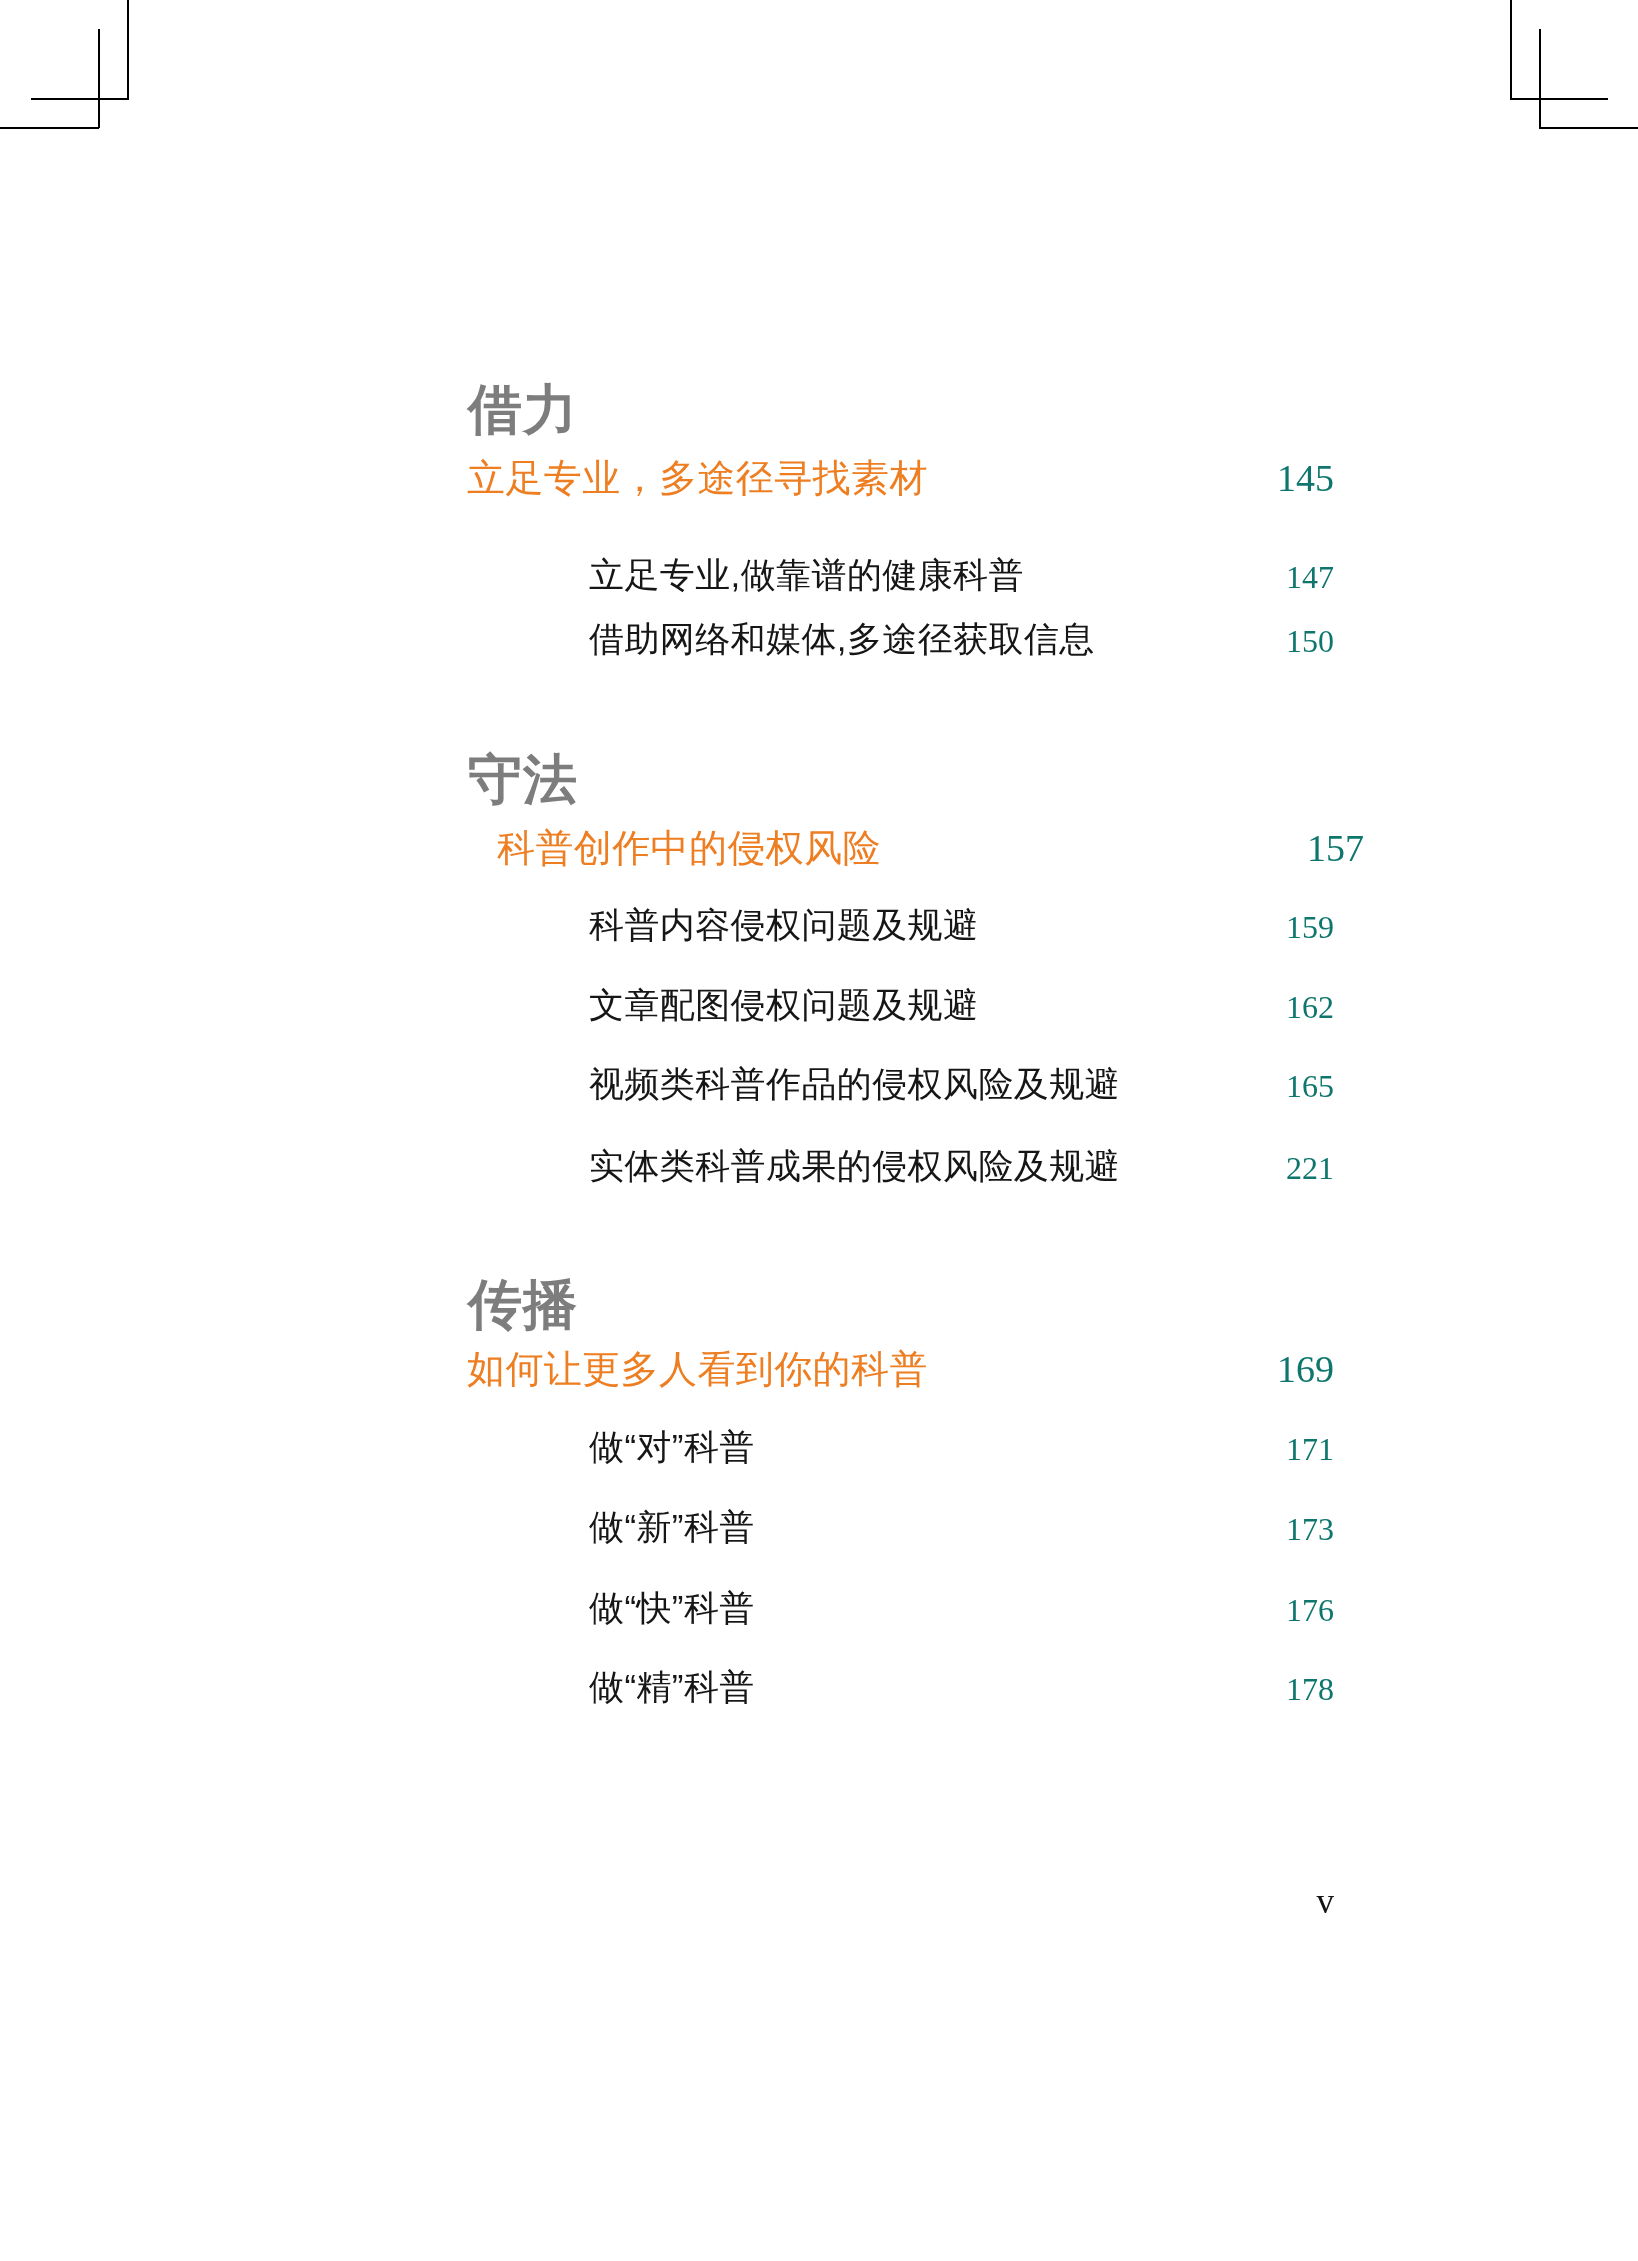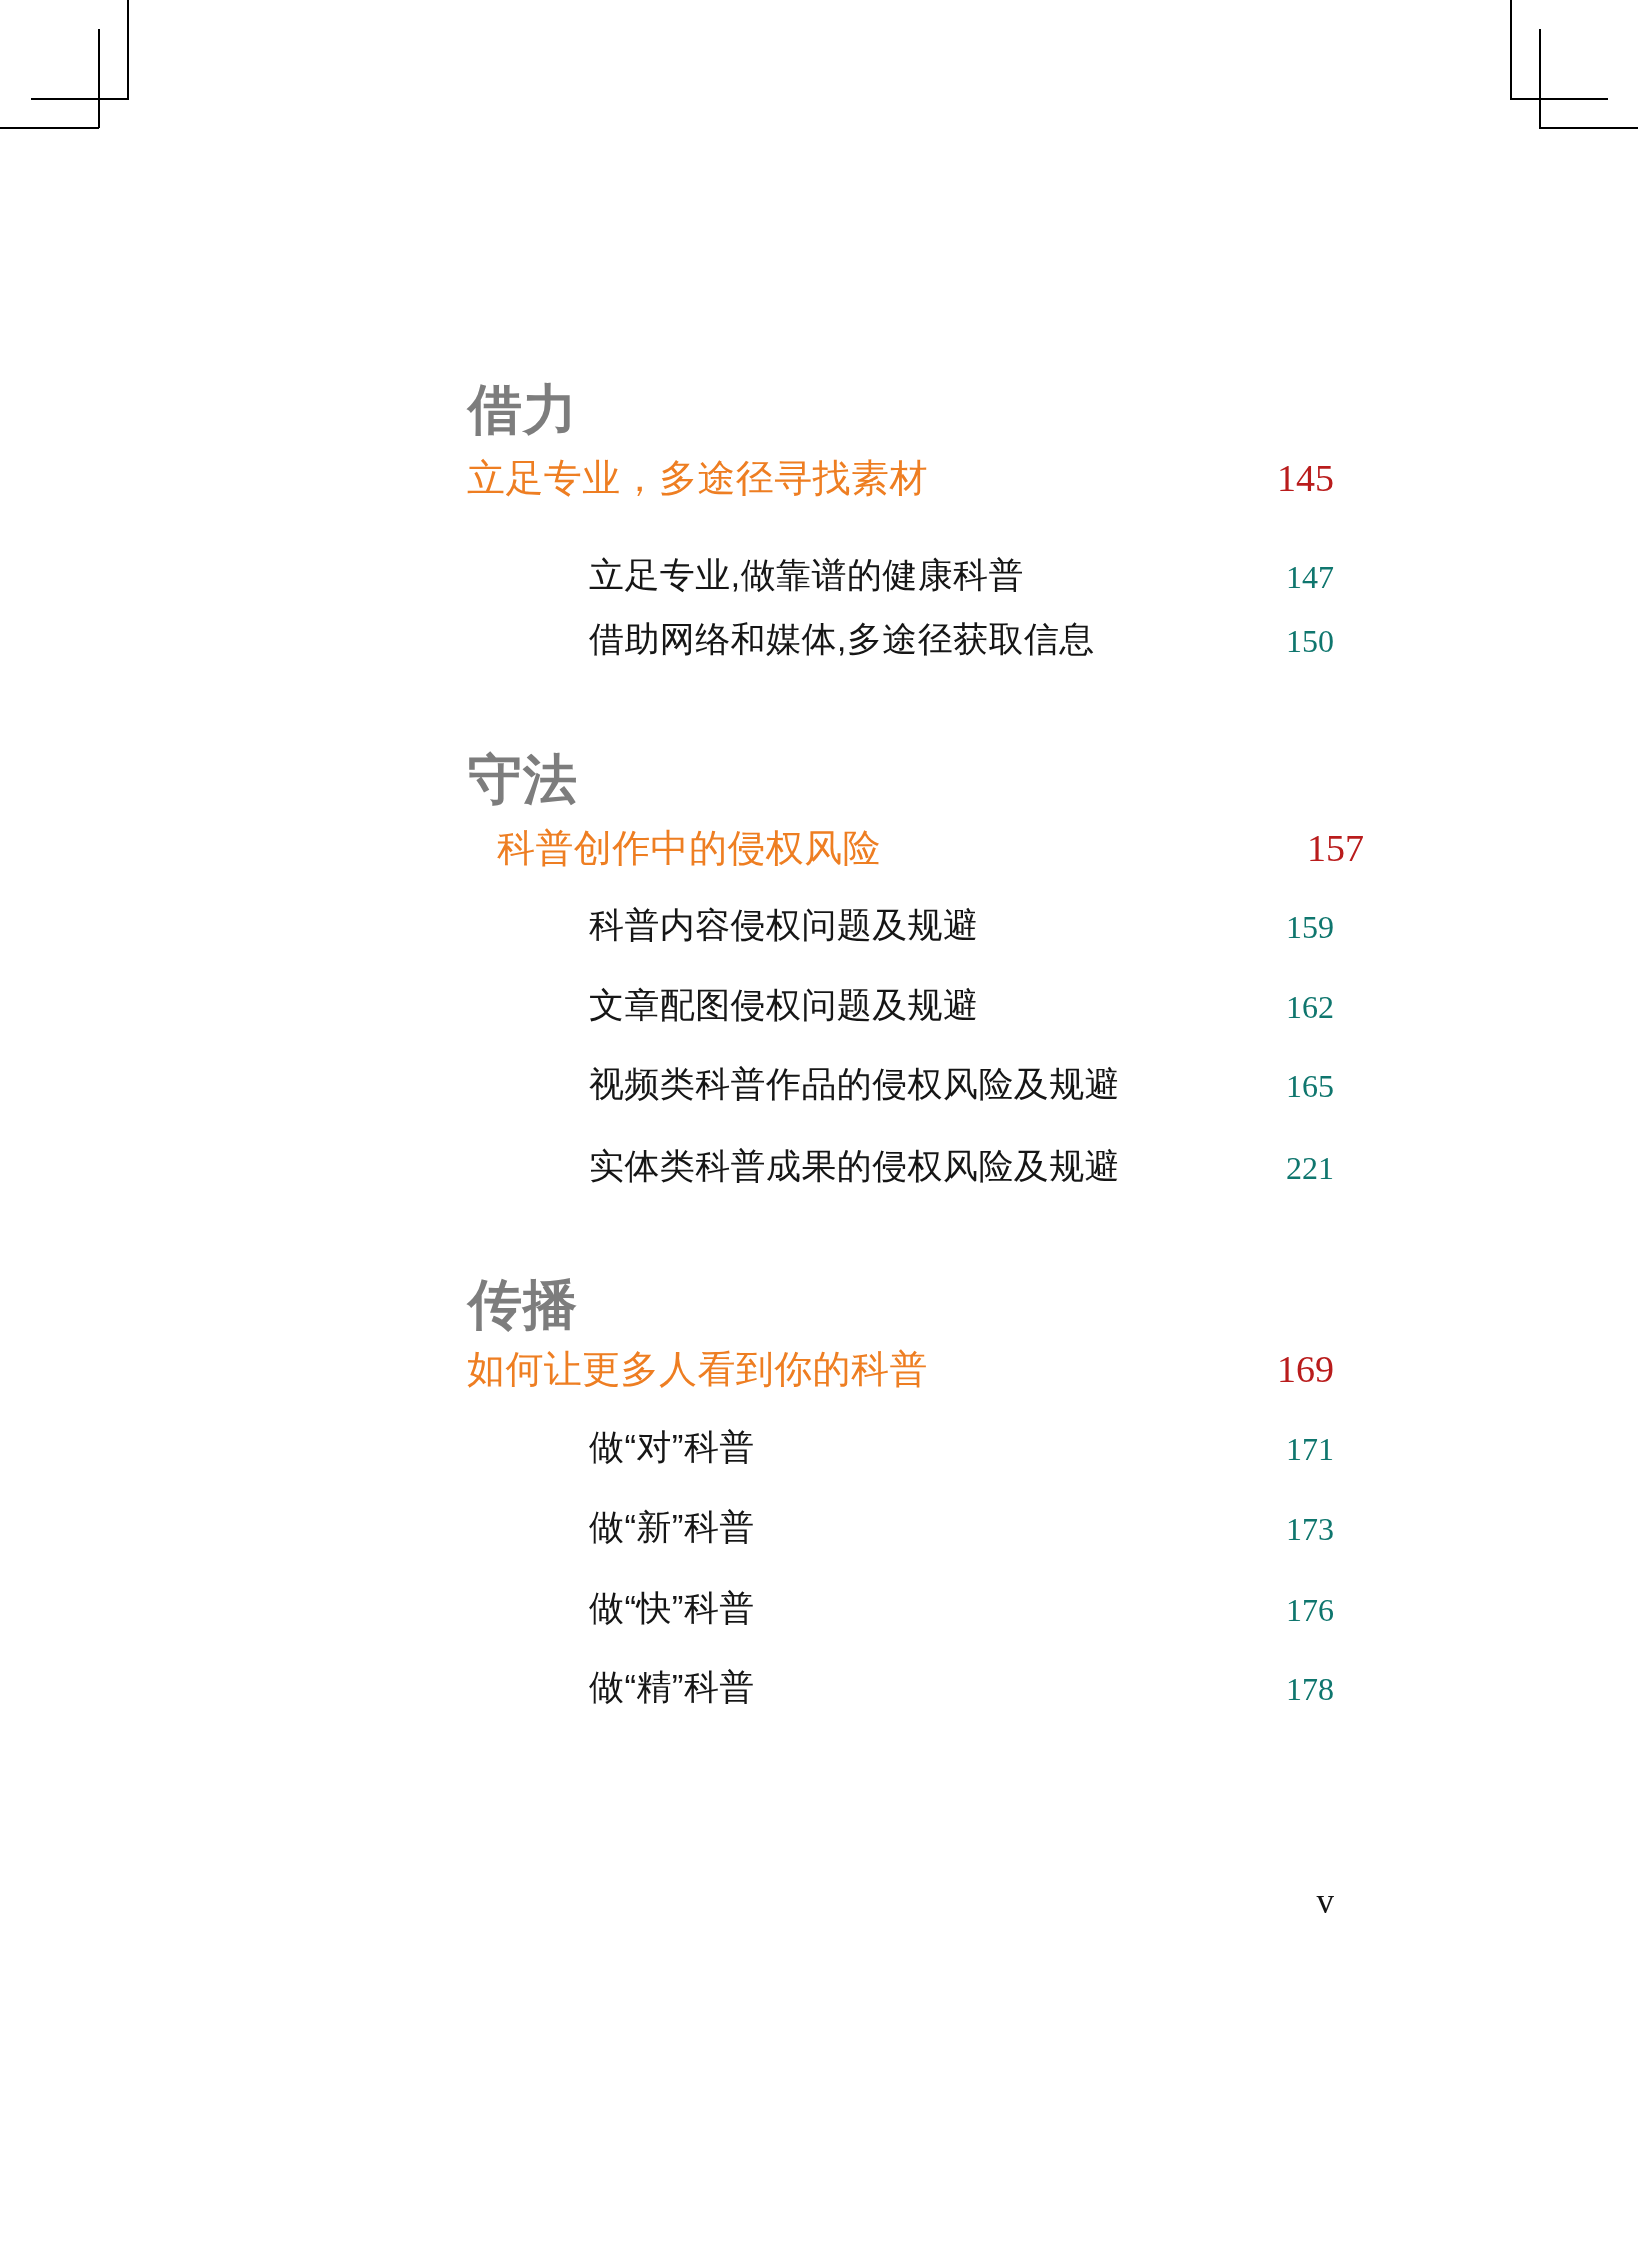--- a/index.html
+++ b/index.html
@@ -38,21 +38,21 @@
   }
   .subtitle-title {
     font-size: 38px;
     color: #ee7e22;
     line-height: 1.15;
     letter-spacing: 0.4px;
   }
   .subtitle-num {
     font-family: "Liberation Serif", serif;
     font-size: 38px;
-    color: #b91c1c;
+    color: #0f766e;
     line-height: 1.15;
   }
   .entry { padding-left: 122px; width: 745px; }
   .entry-title {
     font-size: 35px;
     color: #161616;
     line-height: 1.2;
     letter-spacing: 0.4px;
   }
   .entry-num {

